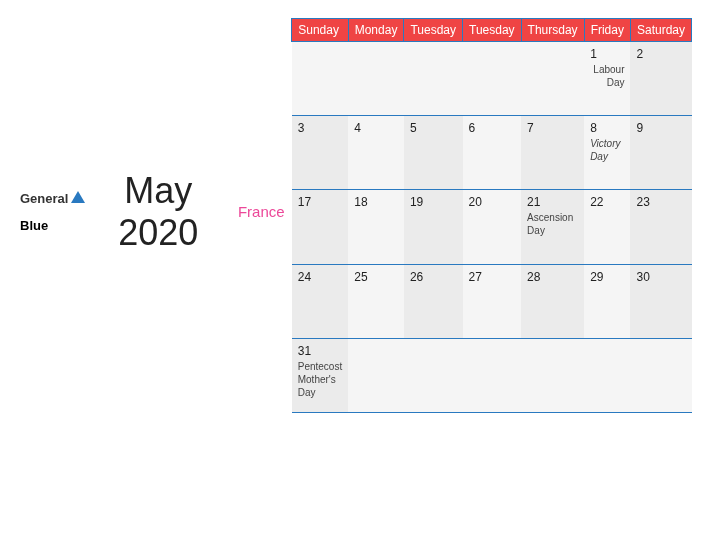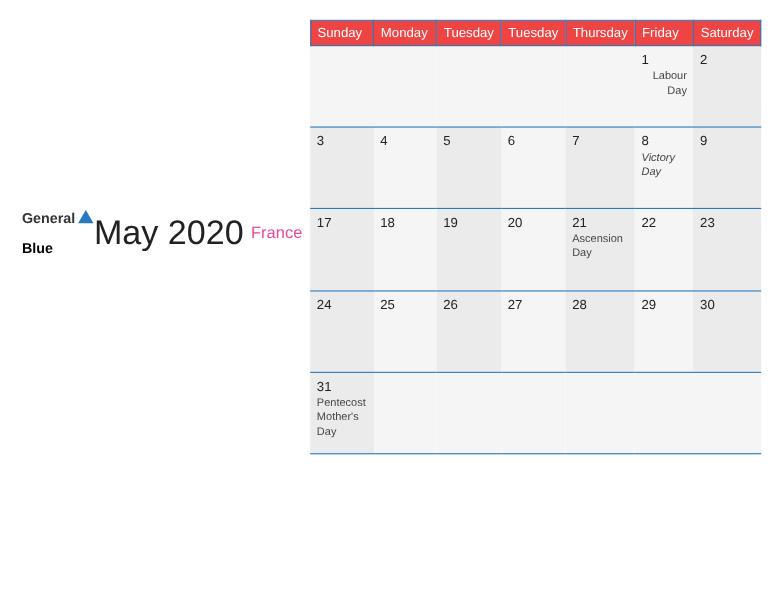--- a/index.html
+++ b/index.html
@@ -45,21 +45,21 @@
     .logo-triangle {
       width: 0;
       height: 0;
       border-left: 7px solid transparent;
       border-right: 7px solid transparent;
       border-bottom: 12px solid #2979c0;
       margin-left: 1px;
       margin-bottom: 2px;
     }
     .calendar-title {
-      font-size: 31px;
+      font-size: 36px;
       font-weight: normal;
       color: #222;
       text-align: center;
       flex: 1;
     }
     .country-label {
       font-size: 15px;
       color: #ec4899;
       min-width: 60px;
       text-align: center;

